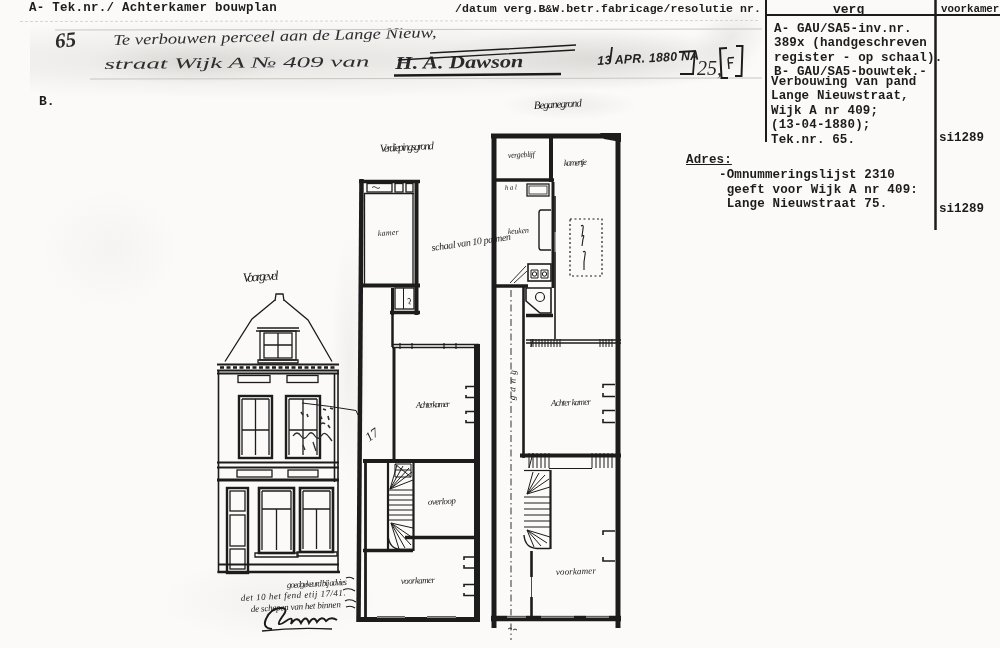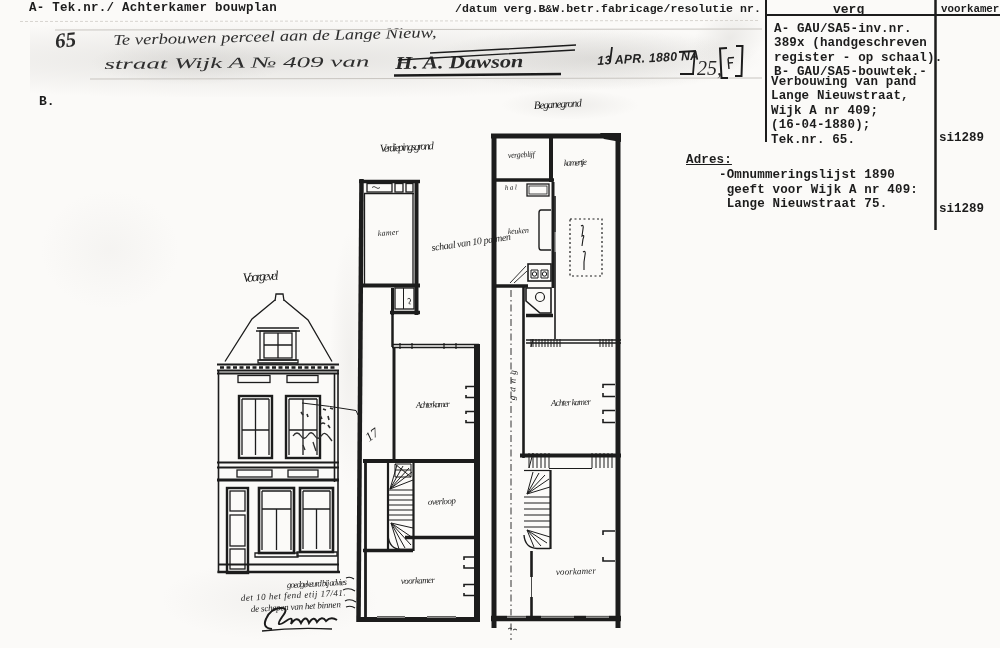--- a/index.html
+++ b/index.html
@@ -30,30 +30,30 @@
 <div class="tw" style="left:941px;top:3px;font-size:10.8px;">voorkamer</div>
 
 <div class="tw" style="left:774px;top:22px;font-size:12.5px;letter-spacing:0.15px;line-height:14.4px;">A- GAU/SA5-inv.nr.
 389x (handgeschreven
 register - op schaal).
 B- GAU/SA5-bouwtek.-</div>
 
 <div class="tw" style="left:771px;top:75px;font-size:12.5px;letter-spacing:0.15px;line-height:14.4px;">Verbouwing van pand
 Lange Nieuwstraat,
 Wijk A nr 409;
-(16-04-1880);
+(13-04-1880);
 Tek.nr. 65.</div>
 
 <div class="tw" style="left:939px;top:131px;font-size:12.5px;">si1289</div>
 
 <div class="tw" style="left:939px;top:202px;font-size:12.5px;">si1289</div>
 
 <div class="tw" style="left:686px;top:153px;font-size:12.5px;letter-spacing:0.15px;text-decoration:underline;">Adres:</div>
 
-<div class="tw" style="left:719px;top:168px;font-size:12.5px;letter-spacing:0.15px;line-height:14.6px;">-Omnummeringslijst 1890
+<div class="tw" style="left:719px;top:168px;font-size:12.5px;letter-spacing:0.15px;line-height:14.6px;">-Omnummeringslijst 2310
  geeft voor Wijk A nr 409:
  Lange Nieuwstraat 75.</div>
 
 <div class="scr" style="left:55px;top:28px;font-size:21px;font-weight:bold;transform:rotate(-6deg);color:#2b2b2b;">65</div>
 
 <div class="scr" style="left:113px;top:32px;font-size:15px;color:#2e2e2e;transform:scaleX(1.24) rotate(-1.7deg);transform-origin:left top;">Te verbouwen perceel aan de Lange Nieuw,</div>
 
 <div class="scr" style="left:104px;top:56px;font-size:15px;color:#2e2e2e;transform:scaleX(1.8) rotate(-1deg);transform-origin:left top;">straat Wijk A № 409 van</div>
 
 <div class="scr" style="left:395px;top:53px;font-size:18px;font-weight:bold;color:#2a2a2a;transform:scaleX(1.24) rotate(-1deg);transform-origin:left top;">H. A. Dawson</div>

